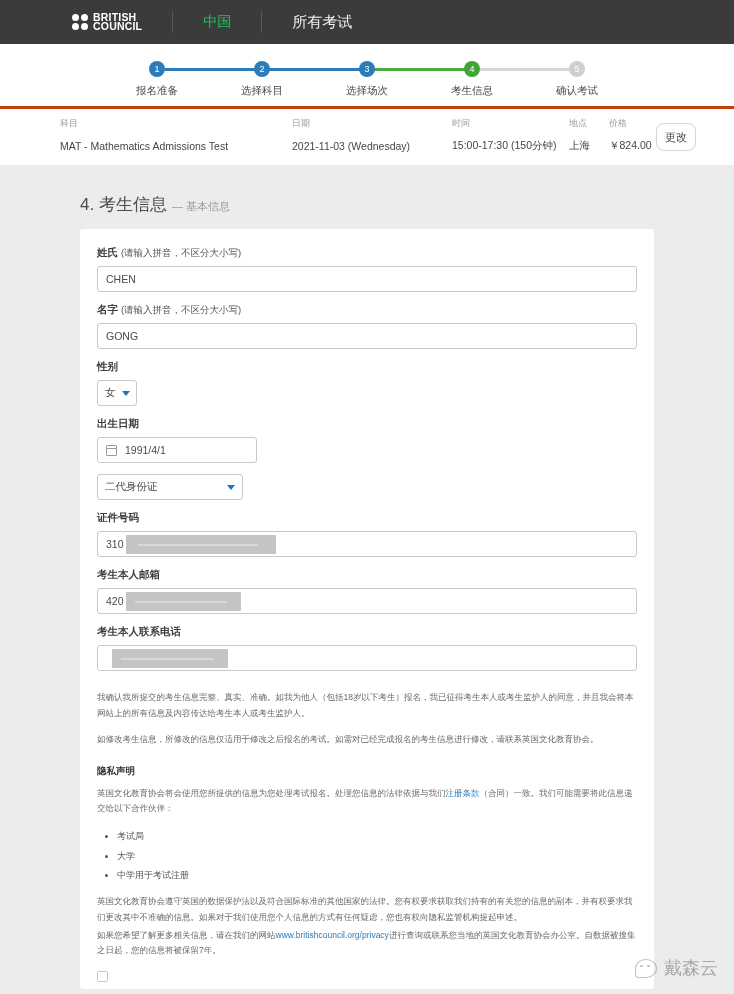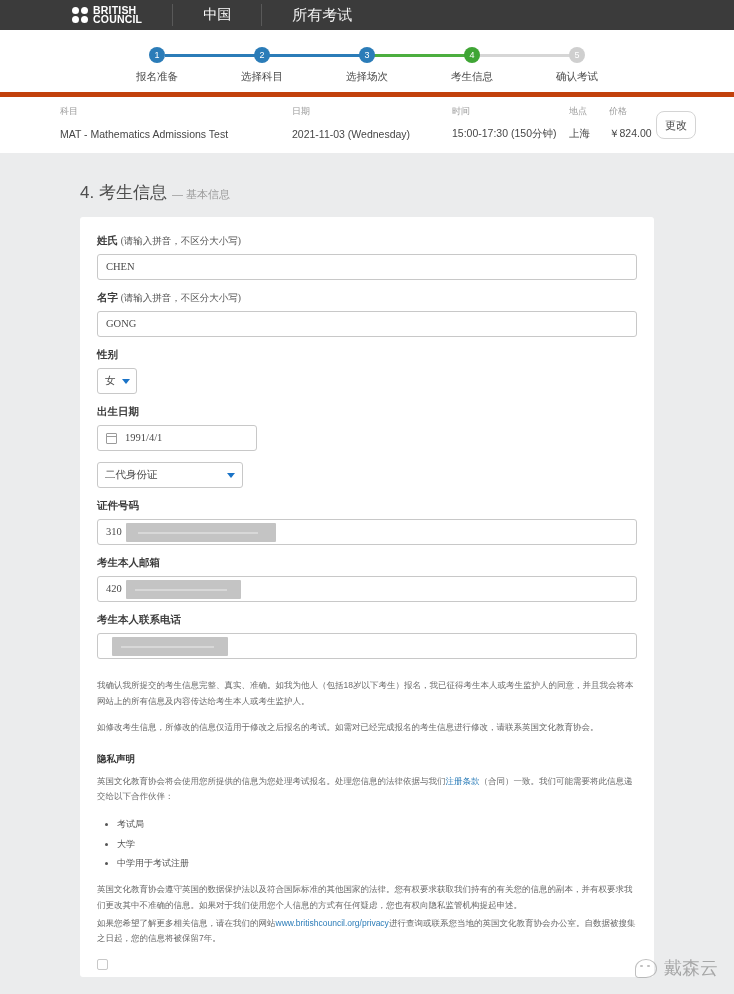--- a/index.html
+++ b/index.html
@@ -9,21 +9,21 @@
     height: 994px;
     overflow: hidden;
     background: #ebeced;
     font-family: "Liberation Sans", "DejaVu Sans", sans-serif;
     color: #333;
     -webkit-font-smoothing: antialiased;
   }
 
   
   .topbar {
-    height: 30px;
+    height: 44px;
     background: #3b3b3b;
     display: flex;
     align-items: center;
     padding-left: 72px;
     gap: 16px;
   }
   .logo { display: flex; align-items: center; }
   .logo-dots {
     display: grid;
     grid-template-columns: 7px 7px;
@@ -35,21 +35,21 @@
   .logo-text {
     color: #fff;
     font-size: 10.5px;
     line-height: 9.5px;
     font-weight: bold;
     letter-spacing: .2px;
   }
   .nav-sep {
     width: 1px; height: 22px; background: #595959; margin: 0 14px;
   }
-  .nav-cn { color: #ffffff; font-size: 14px; }
+  .nav-cn { color: #22c55e; font-size: 14px; }
   .nav-all { color: #f2f2f2; font-size: 15px; }
 
   
   .stepband {
     background: #fff;
     padding-top: 17px;
     padding-bottom: 8px;
   }
   .stepper {
     position: relative;
@@ -82,21 +82,21 @@
     z-index: 1;
   }
   .c1 { left: 58px;  width: 104px; background: #2b7cb8; }
   .c2 { left: 162px; width: 104px; background: #2b7cb8; }
   .c3 { left: 266px; width: 104px; background: #4cae3f; }
   .c4 { left: 370px; width: 104px; background: #d6d6d6; }
 
   
   .summary {
     background: #fff;
-    border-top: 5px solid #c2410c;
+    border-top: 3px solid #c2410c;
     padding: 8px 0 12px 0;
   }
   .summary-inner { width: 614px; margin: 0 auto; position: relative; }
   .sum-head, .sum-row { display: flex; align-items: center; }
   .sum-head { color: #9a9a9a; font-size: 9px; padding-bottom: 9px; }
   .sum-row { color: #464646; font-size: 10.5px; }
   .col-subject { width: 232px; }
   .col-date    { width: 152px; }
   .col-time    { width: 125px; padding-left: 8px; }
   .col-place   { width: 40px; }
@@ -132,21 +132,21 @@
     margin-left: 5px;
   }
 
   .card {
     background: #fff;
     border-radius: 3px;
     padding: 17px 17px 0 17px;
     min-height: 760px;
   }
 
-  .field { margin-bottom: 11px; font-family: Liberation Serif, serif; }
+  .field { margin-bottom: 11px; }
   .flabel {
     font-size: 10.5px;
     font-weight: bold;
     color: #3c3c3c;
     margin-bottom: 6px;
     display: block;
   }
   .flabel .hint { font-weight: normal; color: #555; font-size: 9.5px; }
 
   .input {

